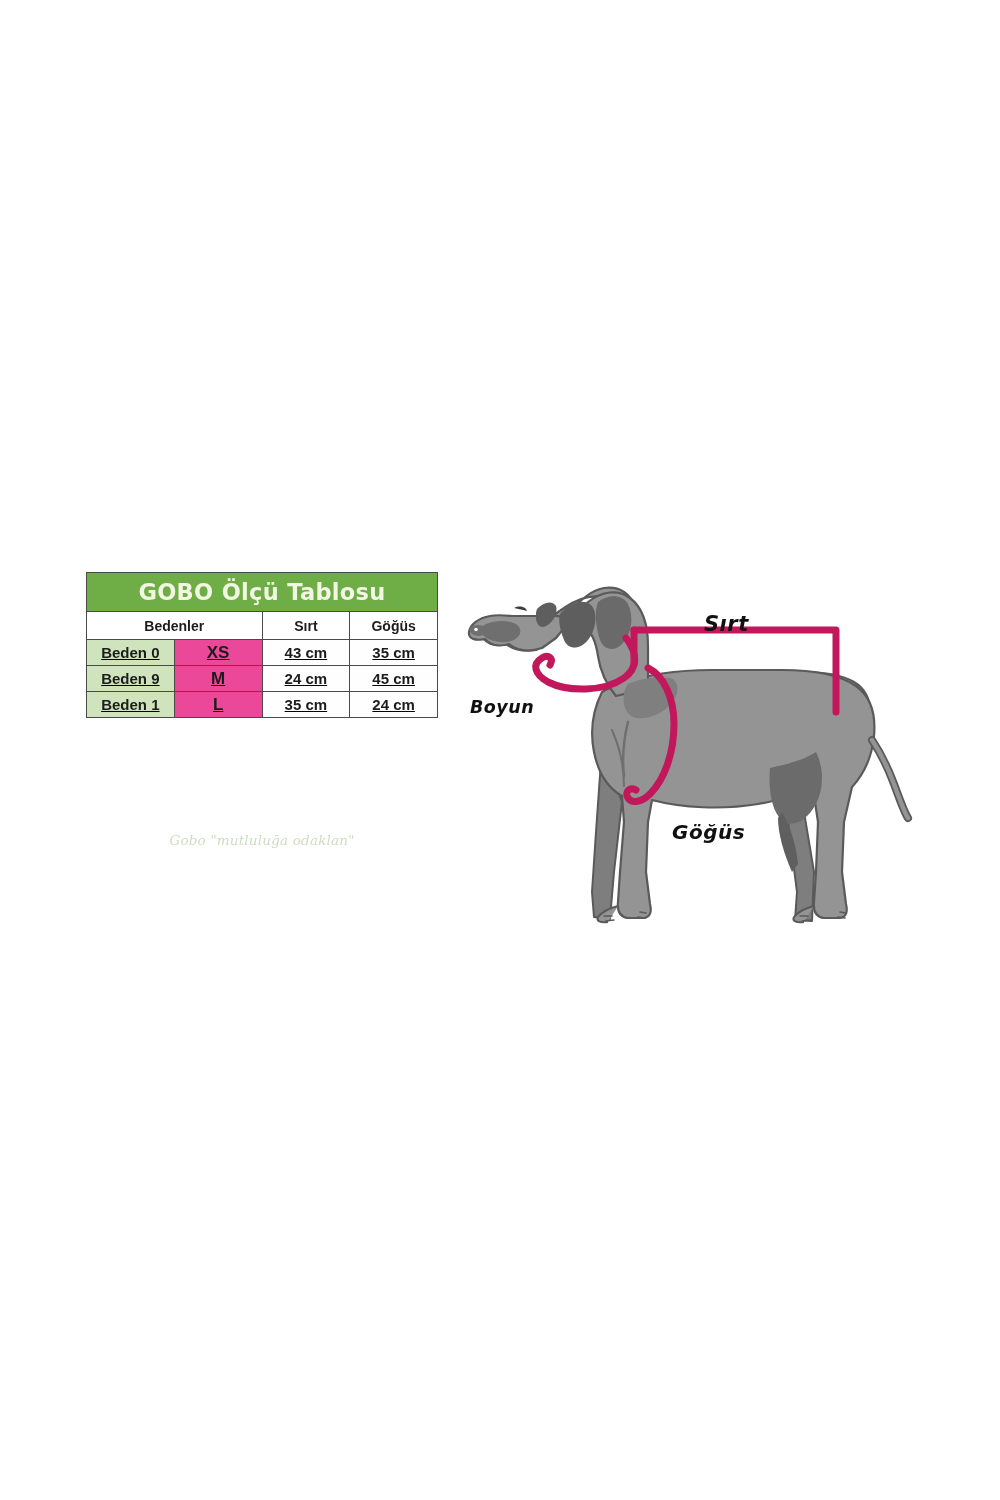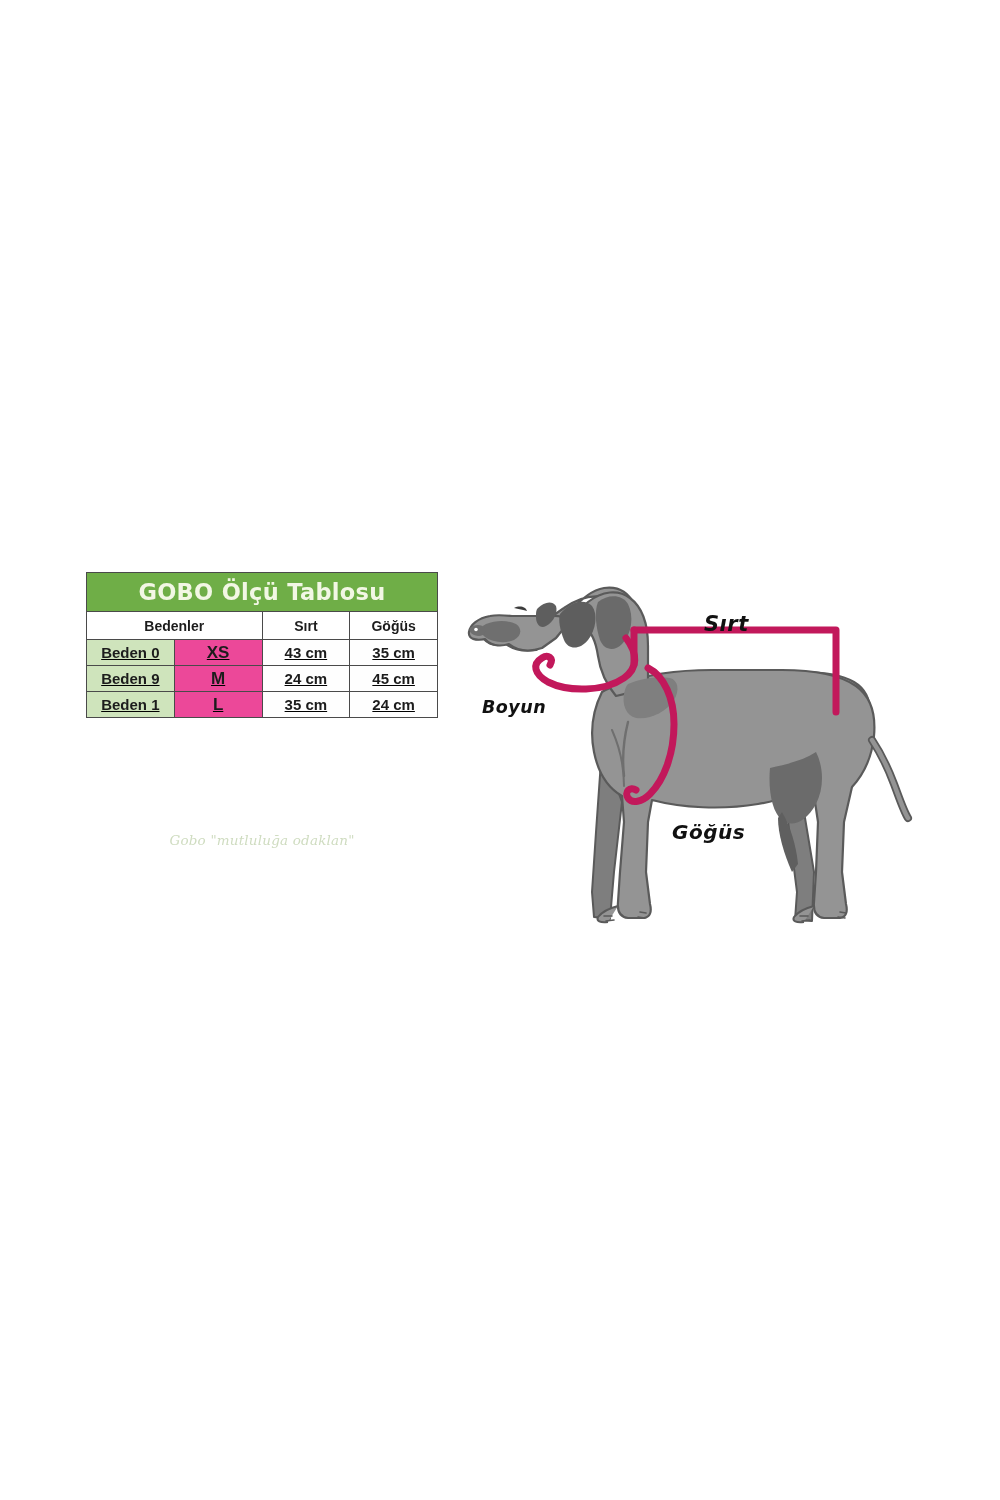--- a/index.html
+++ b/index.html
@@ -129,21 +129,21 @@
 
   .lbl {
     position: absolute;
     font-family: "DejaVu Sans", "Liberation Sans", sans-serif;
     font-weight: 700;
     font-style: italic;
     color: #111111;
     white-space: nowrap;
   }
   .lbl-sirt  { left: 704px; top: 612px; font-size: 21px; letter-spacing: 0.5px; }
-  .lbl-boyun { left: 470px; top: 697px; font-size: 17.5px; letter-spacing: 0.5px; margin-left: 12px; }
+  .lbl-boyun { left: 470px; top: 697px; font-size: 17.5px; letter-spacing: 0.5px; }
   .lbl-gogus { left: 672px; top: 820px; font-size: 20px; letter-spacing: 0.5px; }
 </style>
 </head>
 <body>
 
 <div id="canvas">
 
   <div class="table-wrap">
     <table class="size-table">
       <thead>

